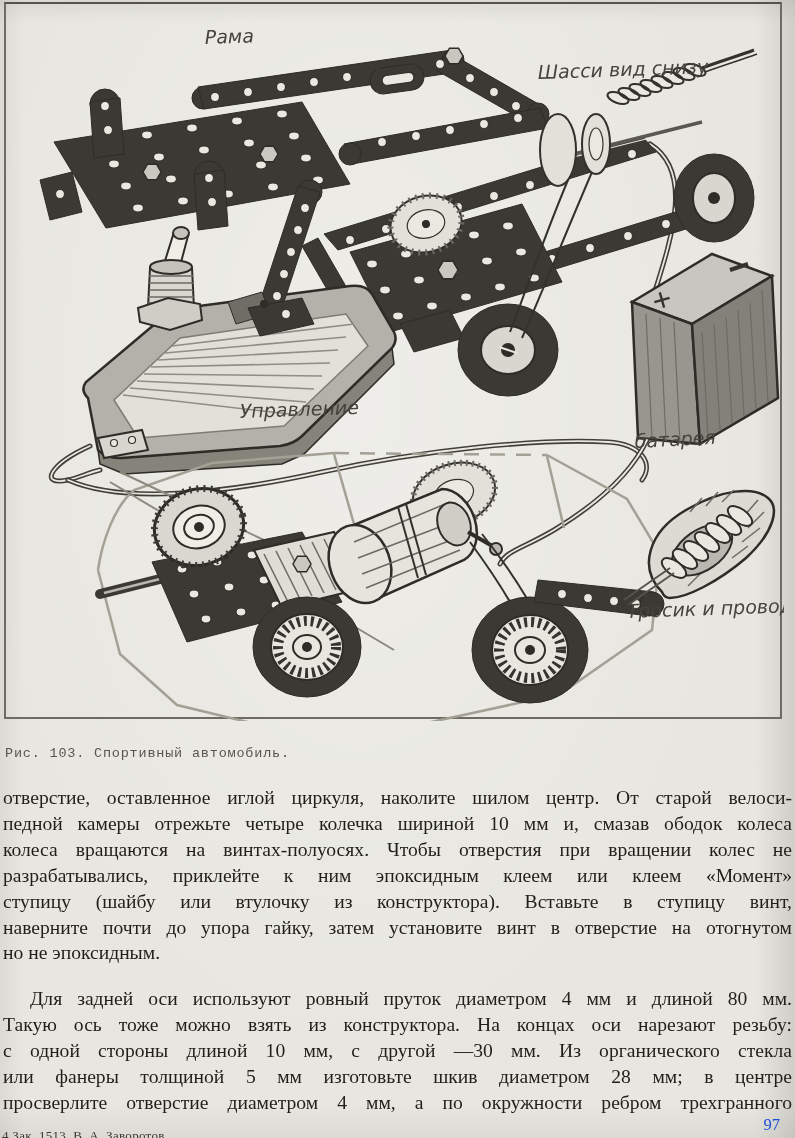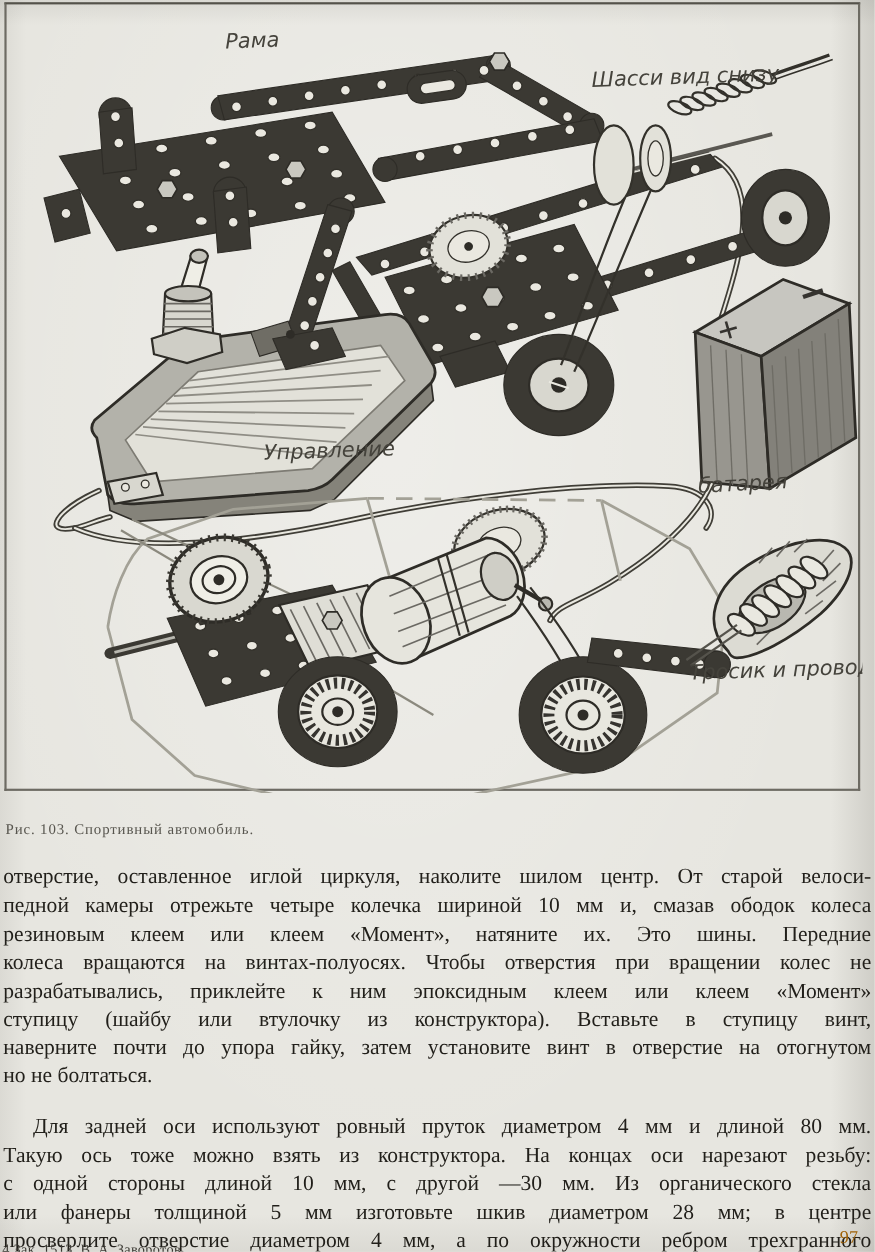--- a/index.html
+++ b/index.html
@@ -30,38 +30,38 @@
   .wireI{stroke:#e9e8e0;stroke-width:1.8;fill:none;stroke-linecap:round;}
   .hatch{stroke:#8f8d85;stroke-width:1.6;fill:none;}
   .hatch2{stroke:#6b6963;stroke-width:1.5;fill:none;}
   .fig-label{
     font-family:"DejaVu Sans", sans-serif;font-style:italic;
     fill:#45433c;font-size:19px;
   }
 
   .caption{
     position:absolute;left:5px;top:746px;
-    font-family:Liberation Serif, serif;
+    font-family:Liberation Mono, monospace;
     font-size:13.5px;letter-spacing:.8px;color:#57554e;
   }
   .bodytext{
     position:absolute;left:3px;top:785px;width:789px;
     font-size:19.6px;line-height:25.9px;color:#211f1a;
   }
   .tline{text-align:justify;text-align-last:justify;}
   .tline-left{text-align-last:left;}
   .para2 .tline:first-child{text-indent:27px;margin-top:20px;}
 
   .imprint{
     position:absolute;left:2px;top:1112px;
     font-size:13px;color:#3b3933;letter-spacing:.3px;margin-top:16px;
   }
   .pagenum{
     position:absolute;right:15px;top:1115px;
-    font-size:16.5px;color:#a16207;
+    font-size:16.5px;color:#1d4ed8;
   }
 </style>
 </head>
 <body>
 
 <div class="figure-frame">
   <svg width="778" height="717" viewBox="4 2 778 717">
 
     <g>
       <circle cx="201" cy="96" r="11" class="dk"></circle>
@@ -414,26 +414,25 @@
     <text x="625" y="616" class="fig-label" font-size="18" transform="rotate(-2 625 616)">Тросик  и  провод</text>
   </svg>
 </div>
 
 <div class="caption">Рис. 103. Спортивный автомобиль.</div>
 
 <div class="bodytext">
   <div class="para para1">
       <div class="tline">отверстие, оставленное иглой циркуля, наколите шилом центр. От старой велоси-</div>
       <div class="tline">педной камеры отрежьте четыре колечка шириной 10 мм и, смазав ободок колеса</div>
-      <div class="tline">резиновым клеем или клеем «Момент», натяните их. Это шины. Передние</div>
       <div class="tline">колеса вращаются на винтах-полуосях. Чтобы отверстия при вращении колес не</div>
       <div class="tline">разрабатывались, приклейте к ним эпоксидным клеем или клеем «Момент»</div>
       <div class="tline">ступицу (шайбу или втулочку из конструктора). Вставьте в ступицу винт,</div>
       <div class="tline">наверните почти до упора гайку, затем установите винт в отверстие на отогнутом</div>
-      <div class="tline tline-left">но не болтаться.</div>
+      <div class="tline tline-left">но не эпоксидным.</div>
     </div>
   <div class="para para2">
       <div class="tline">Для задней оси используют ровный пруток диаметром 4 мм и длиной 80 мм.</div>
       <div class="tline">Такую ось тоже можно взять из конструктора. На концах оси нарезают резьбу:</div>
       <div class="tline">с одной стороны длиной 10 мм, с другой —30 мм. Из органического стекла</div>
       <div class="tline">или фанеры толщиной 5 мм изготовьте шкив диаметром 28 мм; в центре</div>
       <div class="tline">просверлите отверстие диаметром 4 мм, а по окружности ребром трехгранного</div>
     </div>
 </div>
 

